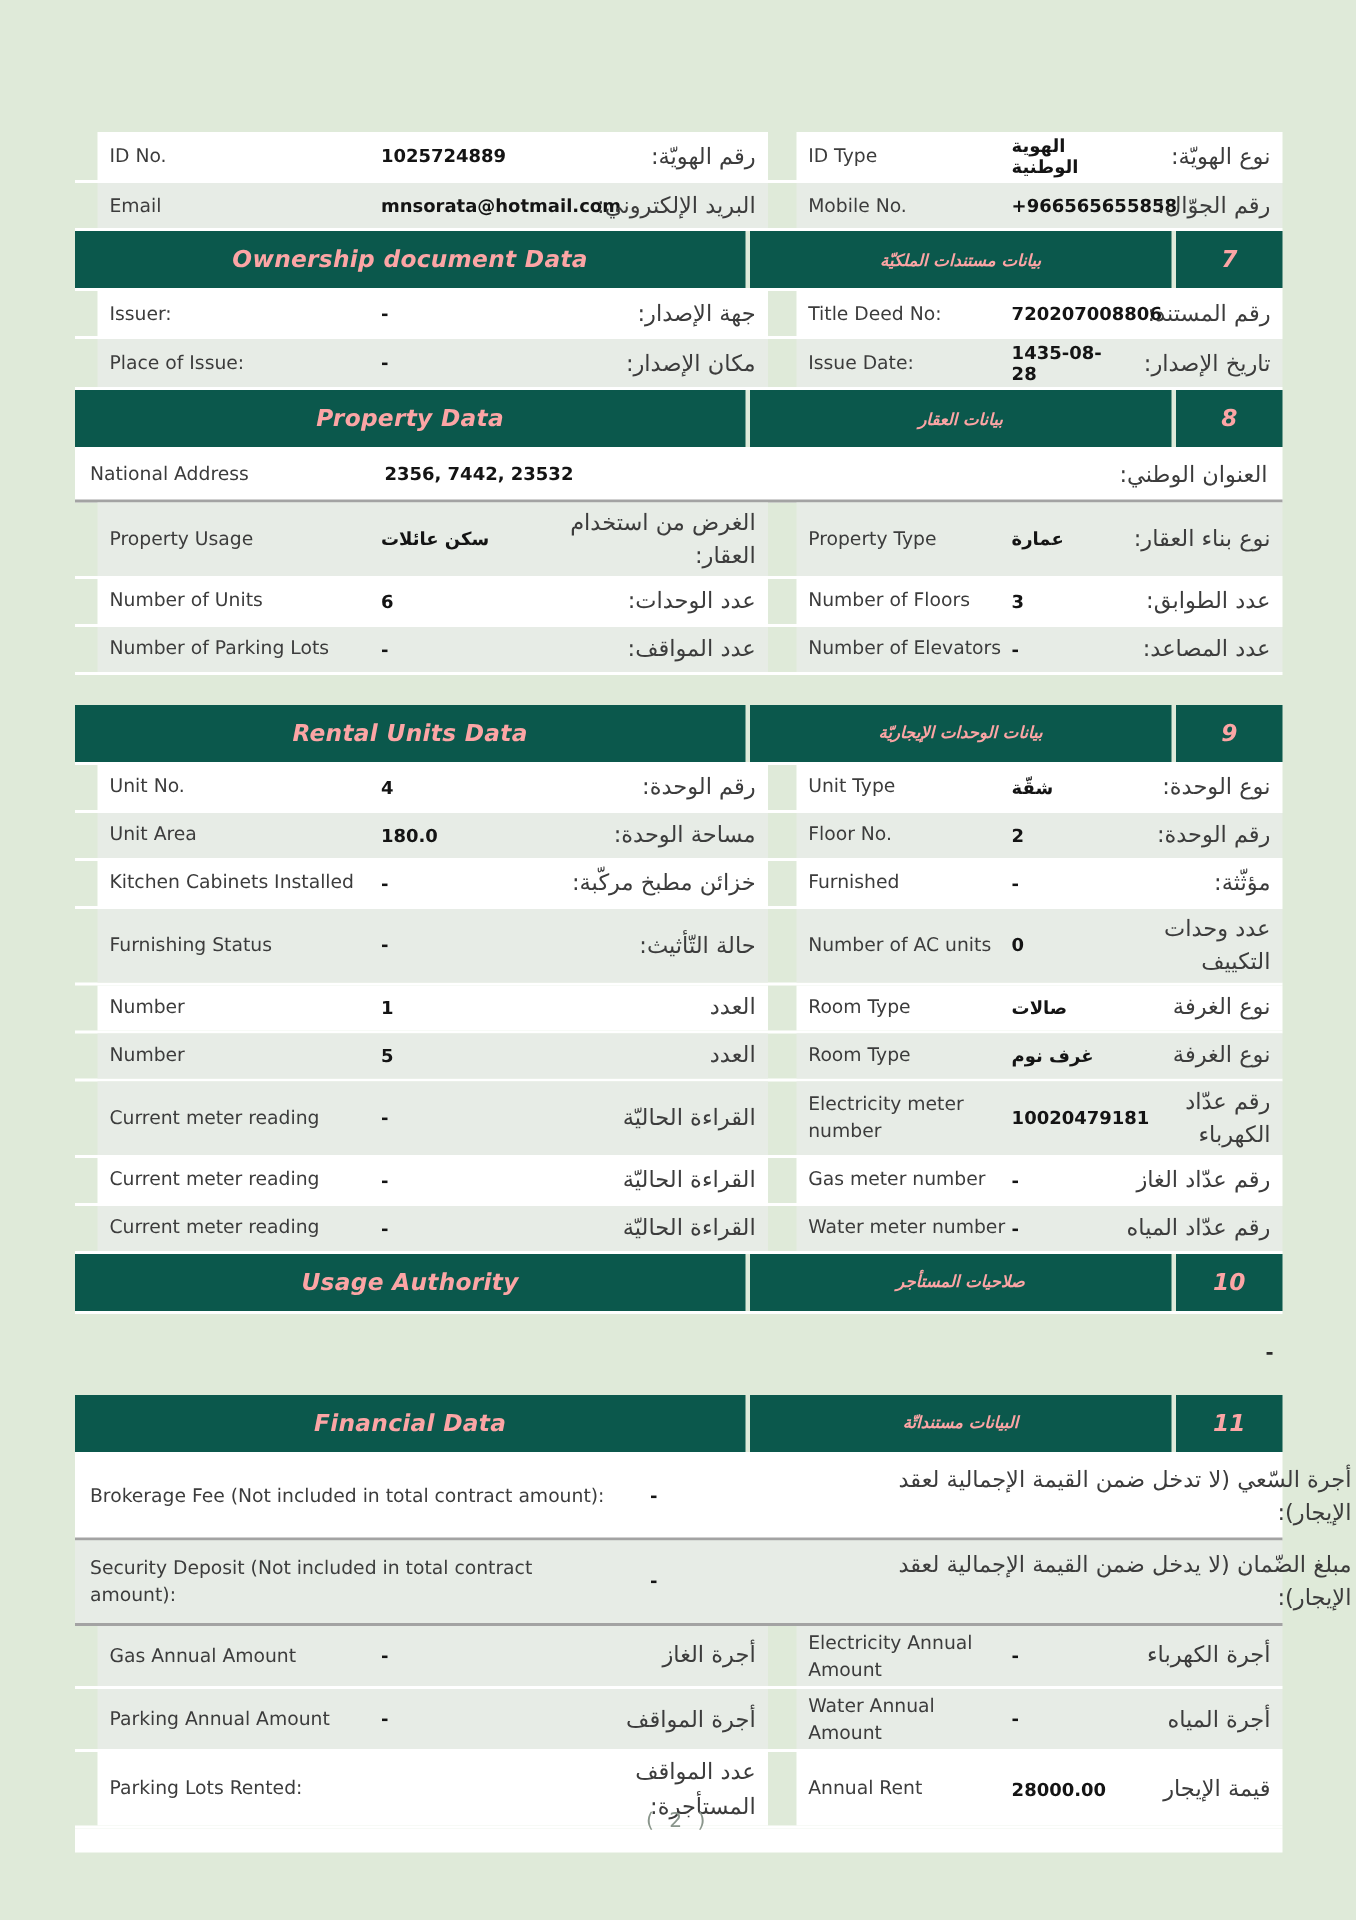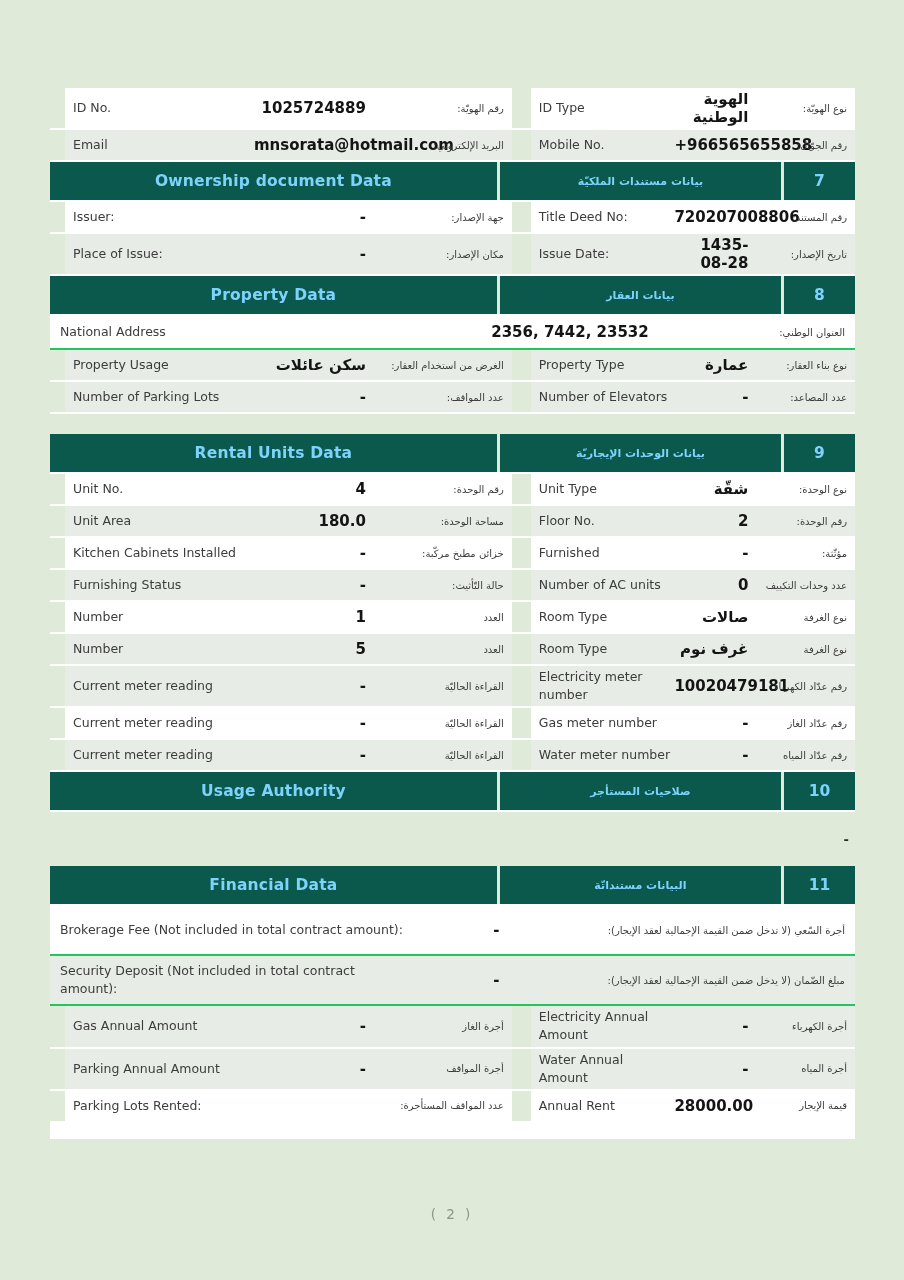--- a/index.html
+++ b/index.html
@@ -6,42 +6,42 @@
   body{
     width:904px;height:1280px;
     background:var(--pagebg,#dfead9);
     font-family:"DejaVu Sans","Liberation Sans",sans-serif;
     position:relative;overflow:hidden;
   }
   #doc{position:absolute;left:50px;top:88px;width:805px;}
 
   
   .header-bar{display:flex;gap:3px;border-bottom:2px solid #fff;height:38px;}
-  .h-sec{background:var(--teal,#0b584c);color:#7dd3fc;font-weight:bold;
-    display:flex;align-items:center;justify-content:center;}
+  .h-sec{background:var(--teal,#0b584c);color:#fca5a5;font-weight:bold;
+    display:flex;align-items:center;justify-content:center;font-style:italic;}
   .h-en{flex:0 0 calc(56% - 4px);font-size:15.5px;letter-spacing:.2px;}
   .h-ar{flex:1;font-size:11px;}
   .h-num{flex:0 0 71px;font-size:15.5px;}
 
   
   .block-row{display:flex;gap:4px;border-bottom:2px solid #fff;}
   .half{display:grid;align-items:center;box-sizing:border-box;
     padding:2px 8px;min-height:30px;margin-left:15px;}
   .half.l{flex:0 0 calc(56% - 4px);grid-template-columns:42% 26% 32%;}
   .half.r{flex:1;grid-template-columns:44% 24% 32%;}
 
   
   .fullrow{display:grid;align-items:center;box-sizing:border-box;
-    padding:5px 10px;border-bottom:2px solid #22c55e;}
+    padding:5px 10px;border-bottom:2px solid #a3a3a3;}
   .fullrow.addr{grid-template-columns:25% 50% 25%;min-height:34px;}
-  .fullrow.fin{grid-template-columns:44% 12% 44%;min-height:50px;}
+  .fullrow.fin{grid-template-columns:44% 12% 44%;min-height:50px;gap:28px;}
 
   .en{font-size:12.5px;color:var(--ink,#3c3c3c);line-height:1.45;}
-  .val{font-weight:bold;font-size:15px;color:#141414;text-align:right;}
-  .ar{font-size:10px;color:var(--ink,#3c3c3c);direction:rtl;line-height:1.5;}
+  .val{font-weight:bold;font-size:12px;color:#141414;text-align:left;}
+  .ar{font-size:15px;color:var(--ink,#3c3c3c);direction:rtl;line-height:1.5;}
 
   .bg-white{background:#ffffff;}
   .bg-alt{background:var(--alt,#e7ece6);}
 
   .gap{height:20px;}
   .pad{background:#fff;height:16px;}
   .dash{height:54px;display:flex;align-items:center;justify-content:flex-end;
     padding-right:6px;font-weight:bold;font-size:13px;color:#2b2b2b;}
 
   #footer{position:absolute;left:0;top:1206px;width:904px;text-align:center;
@@ -120,20 +120,32 @@
         <span class="val">سكن عائلات</span>
         <span class="ar" dir="rtl">الغرض من استخدام العقار:</span>
       </div>
       <div class="half r bg-alt">
         <span class="en">Property Type</span>
         <span class="val">عمارة</span>
         <span class="ar" dir="rtl">نوع بناء العقار:</span>
       </div>
     </div>
     <div class="block-row">
+      <div class="half l bg-white">
+        <span class="en">Number of Units</span>
+        <span class="val">6</span>
+        <span class="ar" dir="rtl">عدد الوحدات:</span>
+      </div>
+      <div class="half r bg-white">
+        <span class="en">Number of Floors</span>
+        <span class="val">3</span>
+        <span class="ar" dir="rtl">عدد الطوابق:</span>
+      </div>
+    </div>
+    <div class="block-row">
       <div class="half l bg-alt">
         <span class="en">Number of Parking Lots</span>
         <span class="val">-</span>
         <span class="ar" dir="rtl">عدد المواقف:</span>
       </div>
       <div class="half r bg-alt">
         <span class="en">Number of Elevators</span>
         <span class="val">-</span>
         <span class="ar" dir="rtl">عدد المصاعد:</span>
       </div>

